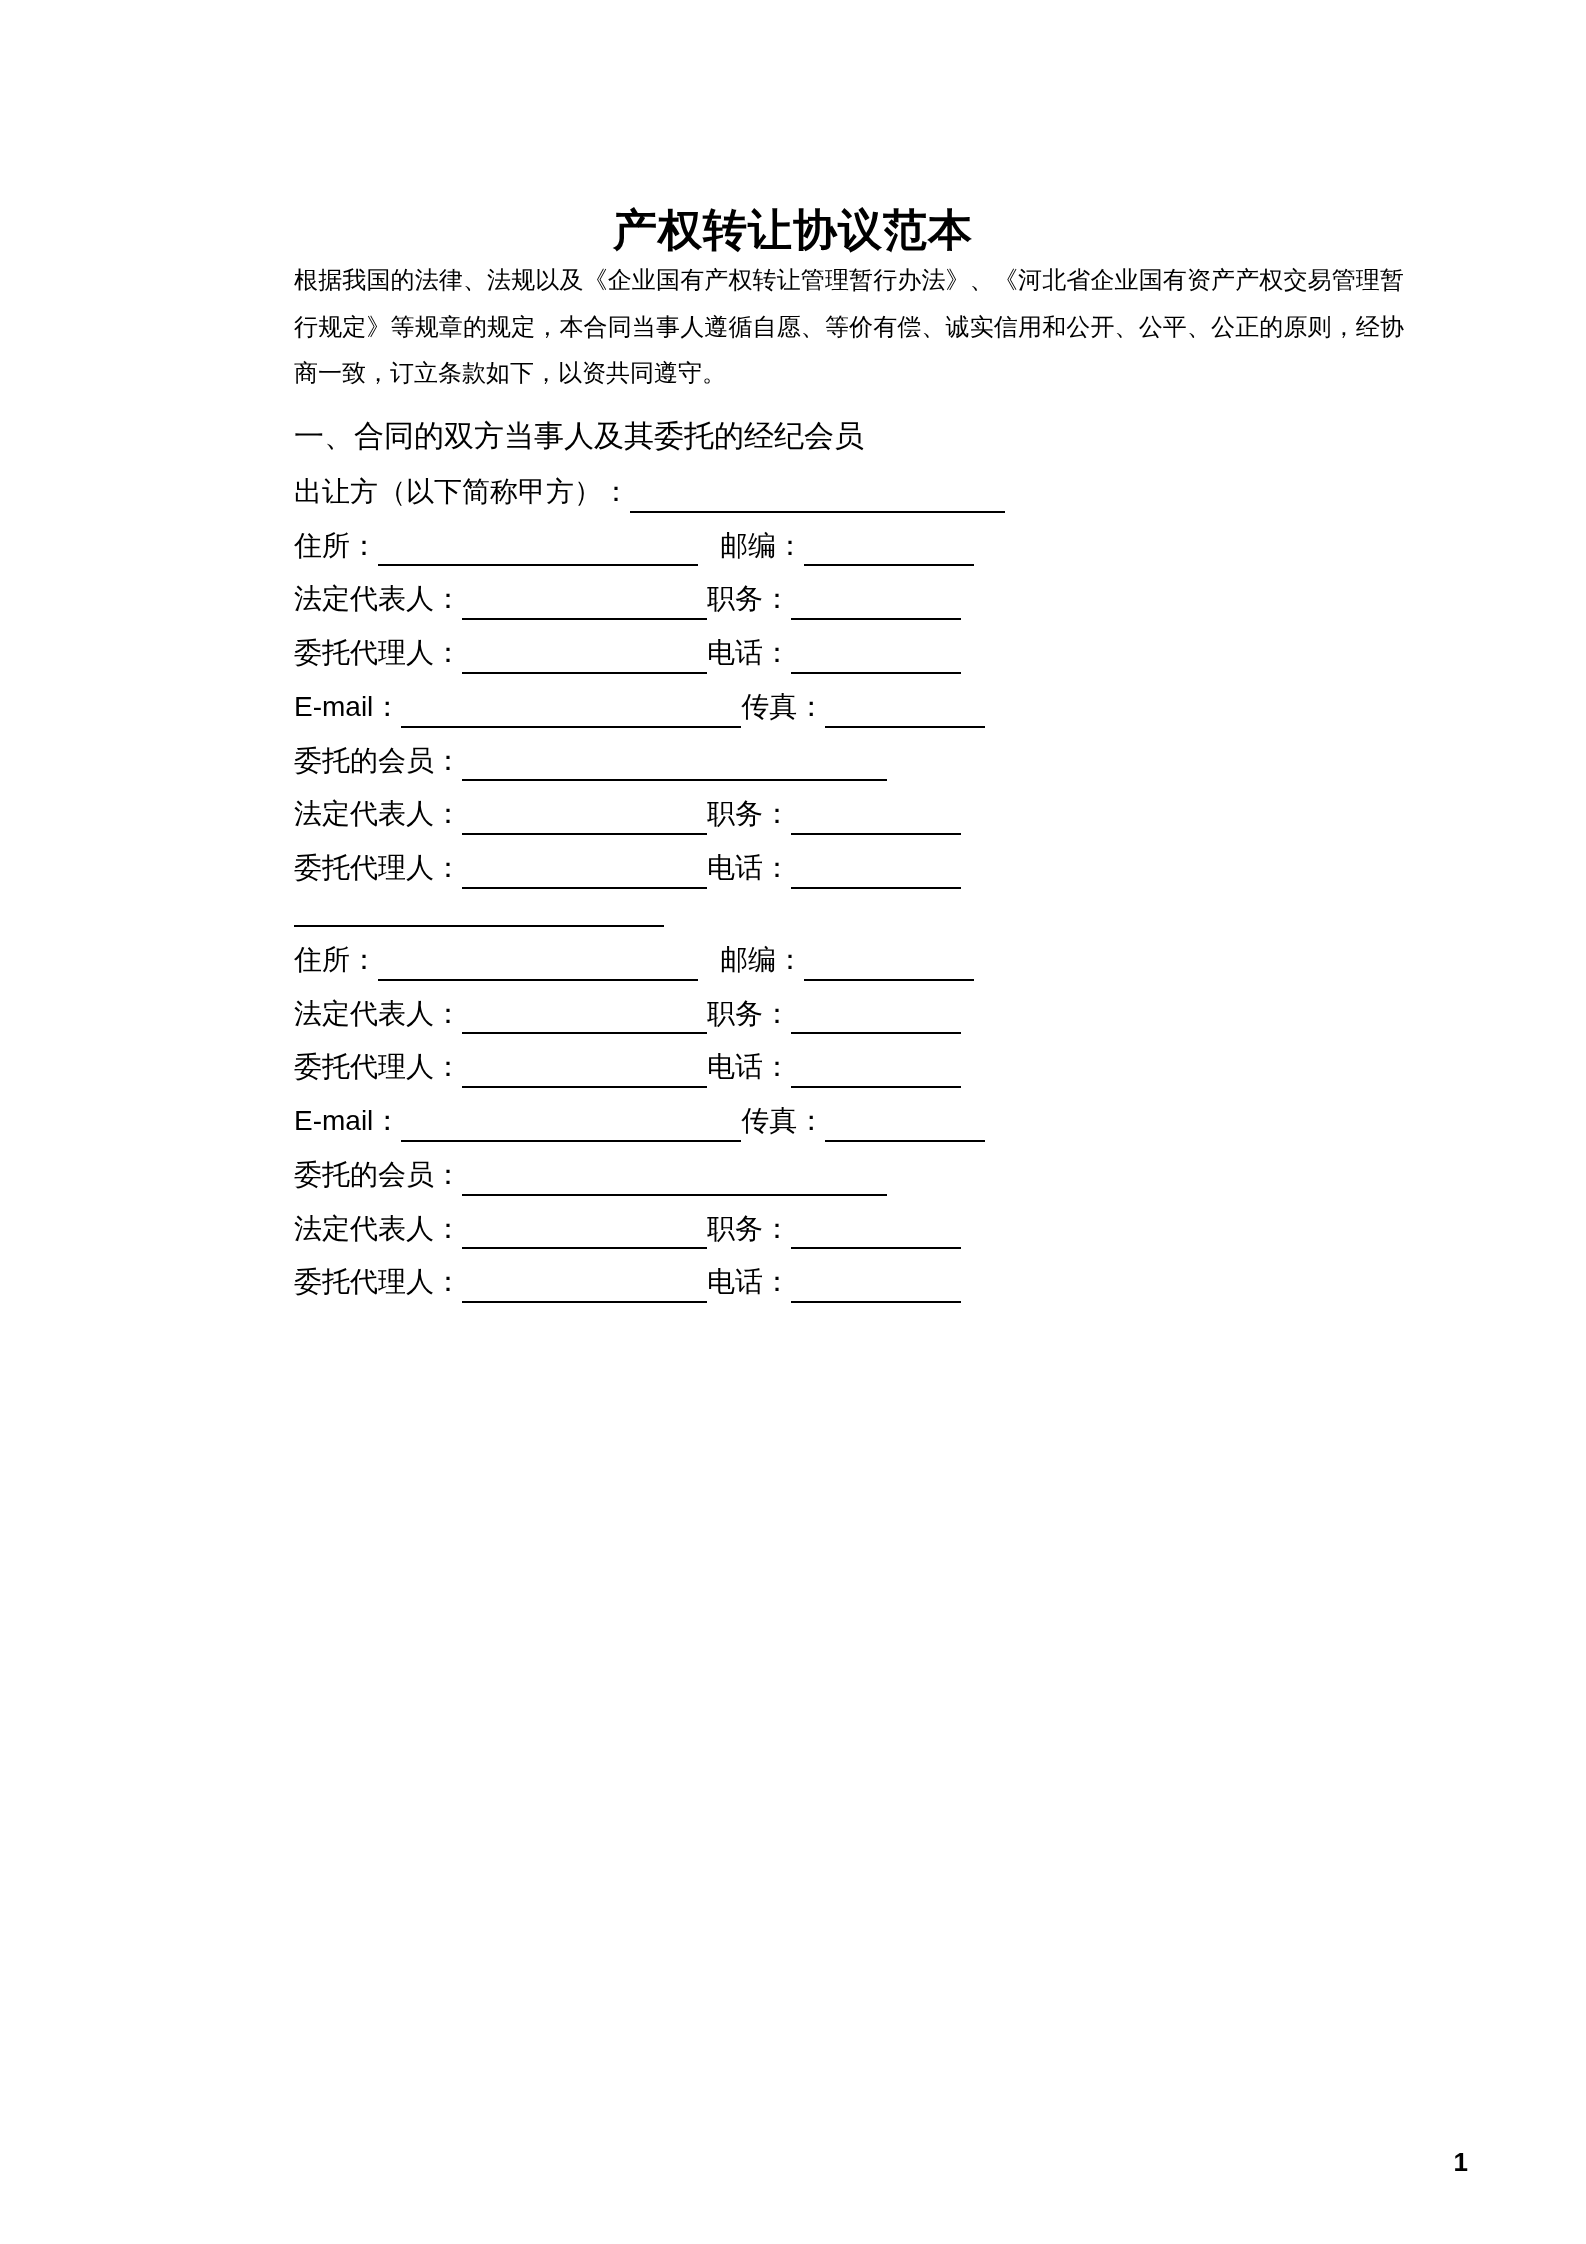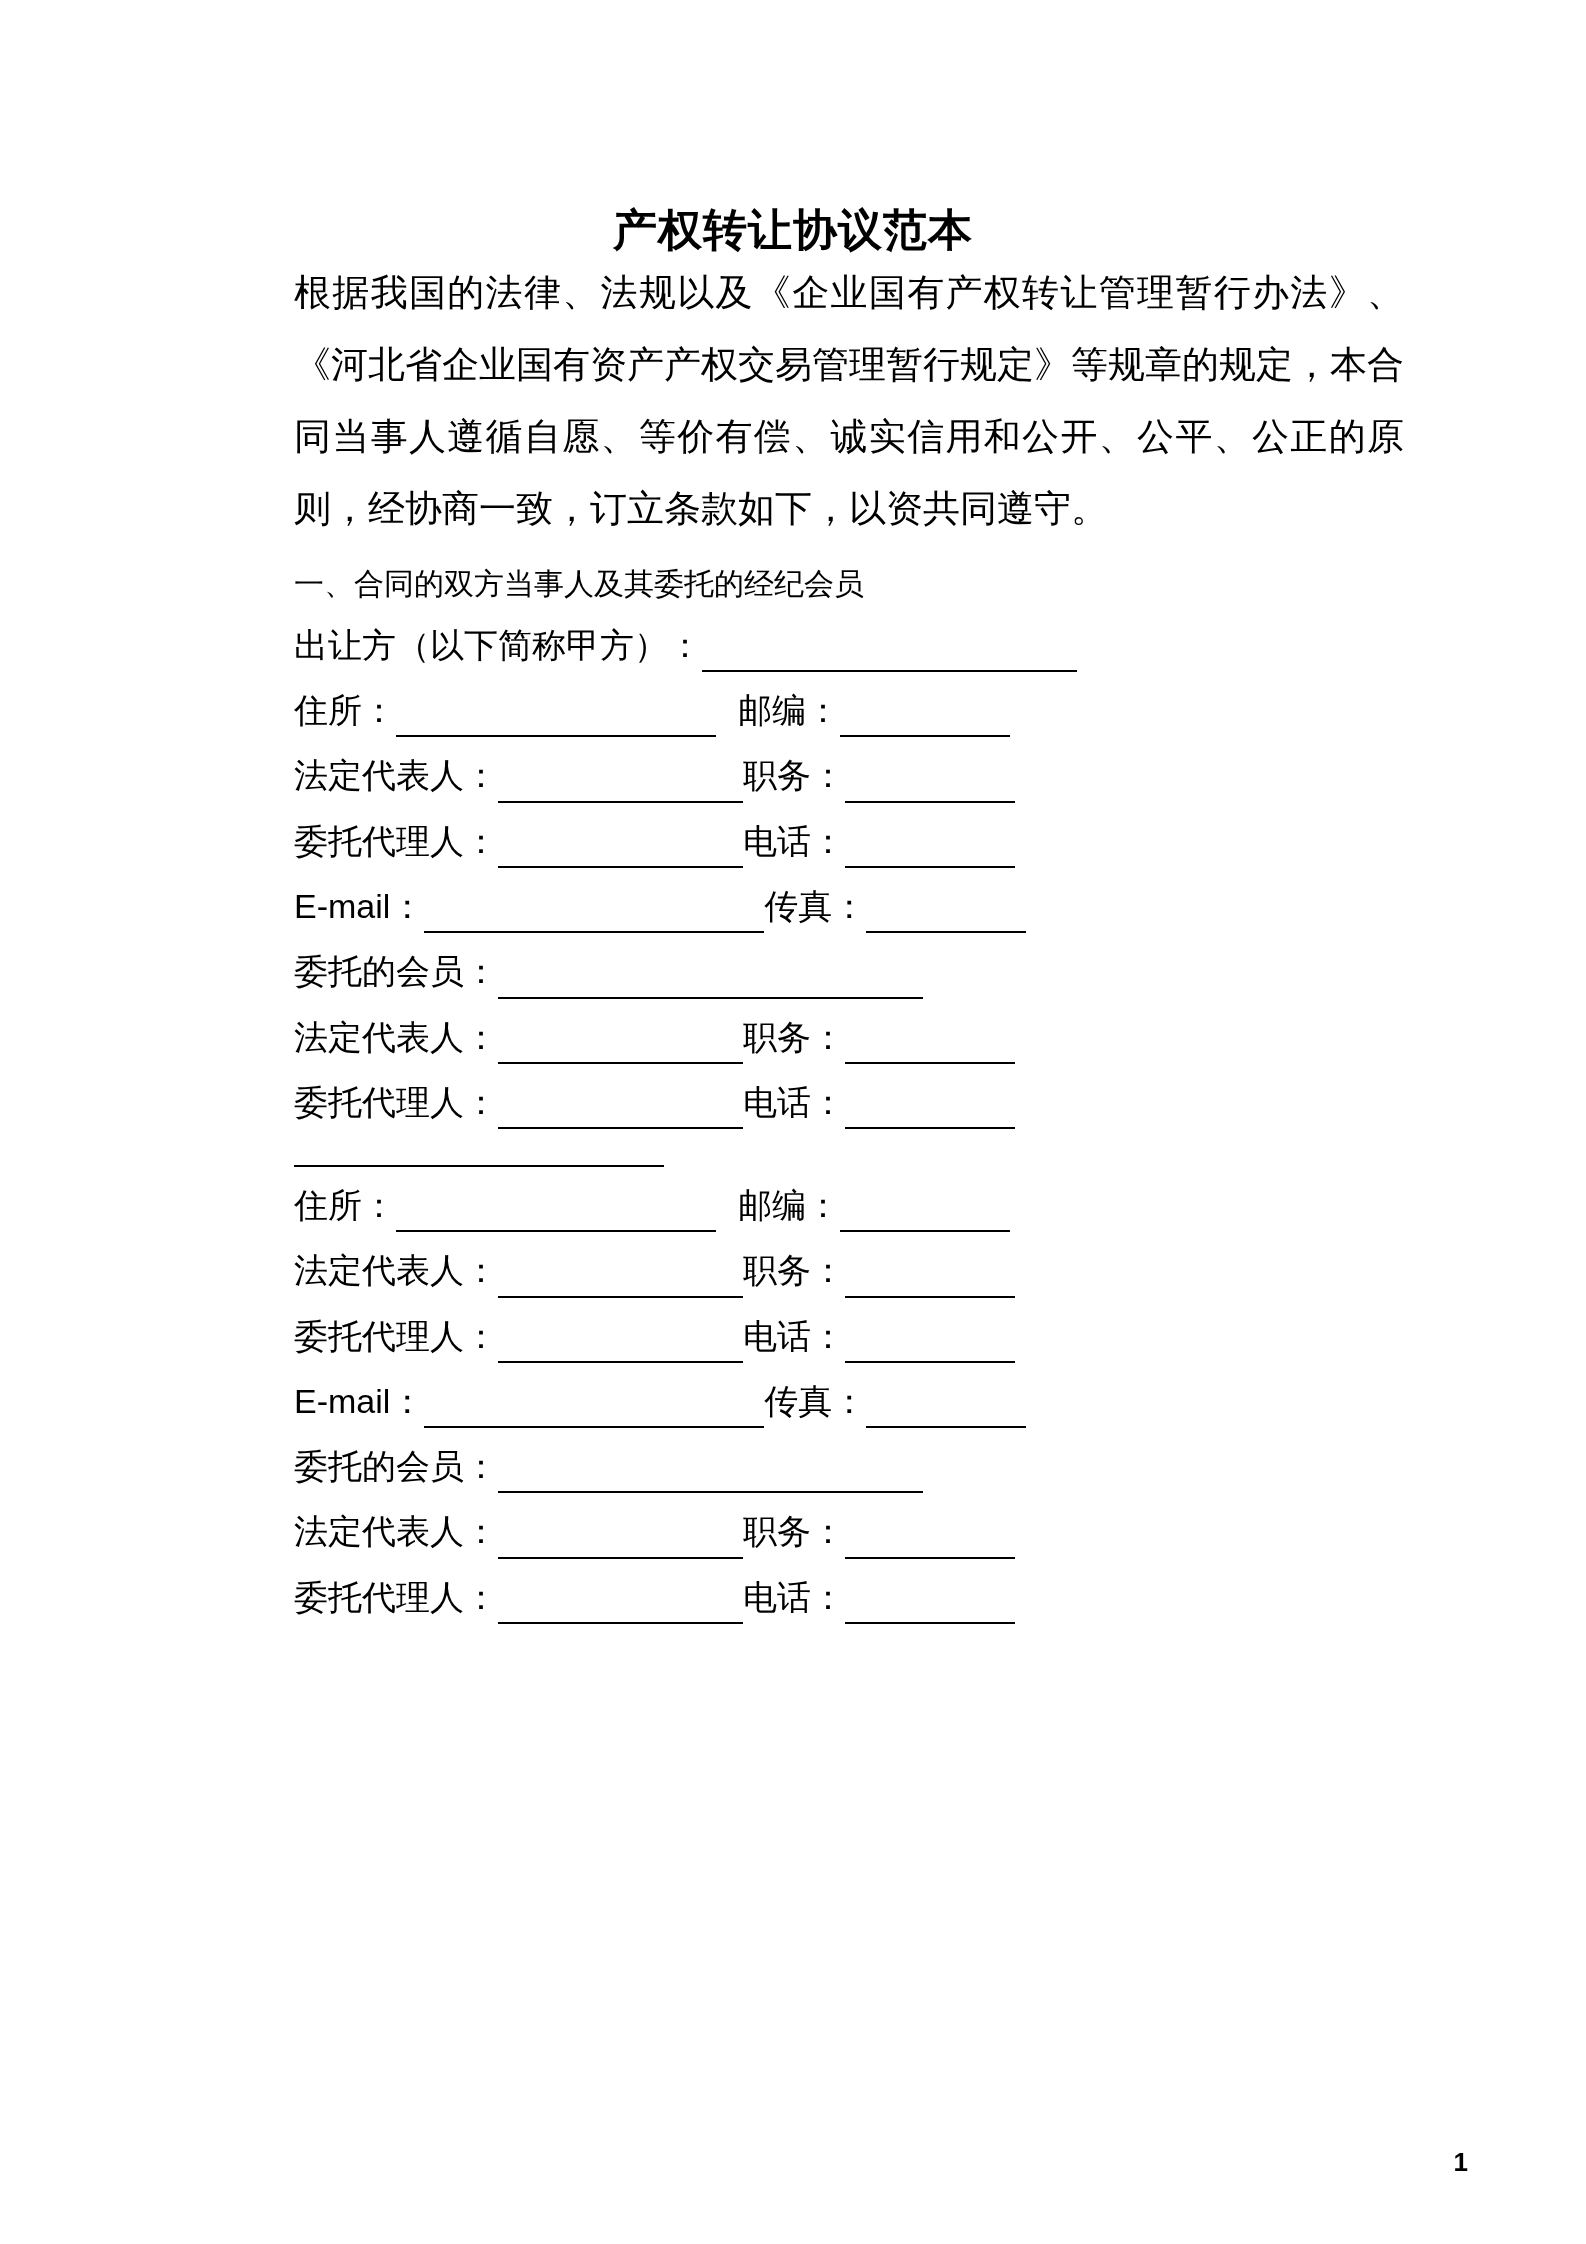--- a/index.html
+++ b/index.html
@@ -34,33 +34,33 @@
     padding-bottom: 0;
     line-height: 1.2;
   }
   .body-block {
     margin: 0 auto;
     width: 1120px;
     padding-left: 122px;
     box-sizing: content-box;
   }
   p.para {
-    font-size: 37px;
+    font-size: 24px;
     line-height: 1.95;
     margin: 0;
     text-align: justify;
     text-justify: inter-ideograph;
     letter-spacing: 0px;
   }
   .intro {
     margin-top: 56px;
     width: 1110px;
   }
   p.line {
-    font-size: 34px;
+    font-size: 28px;
     line-height: 1.92;
     margin: 0;
     white-space: nowrap;
     display: flex;
     align-items: flex-end;
   }
   p.section {
     font-size: 30px;
     line-height: 1.92;
     margin: 0;

